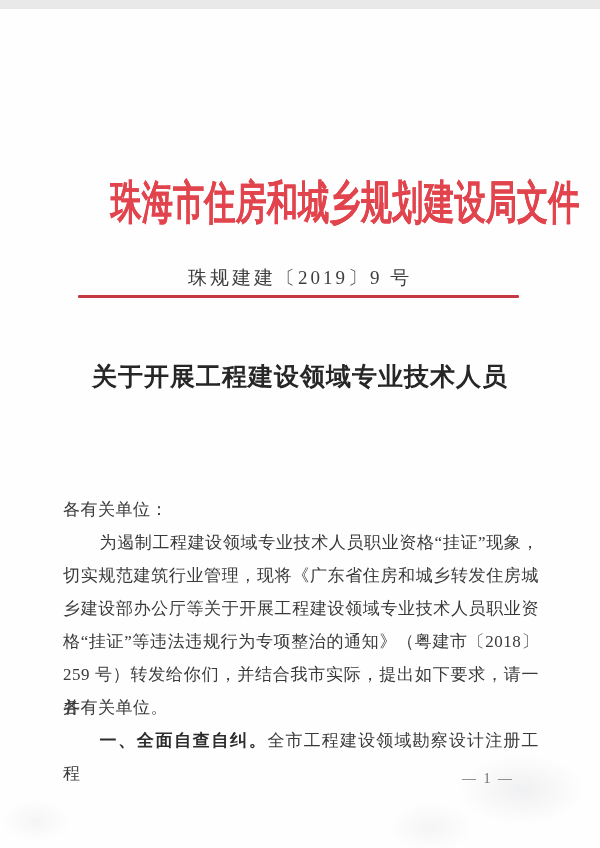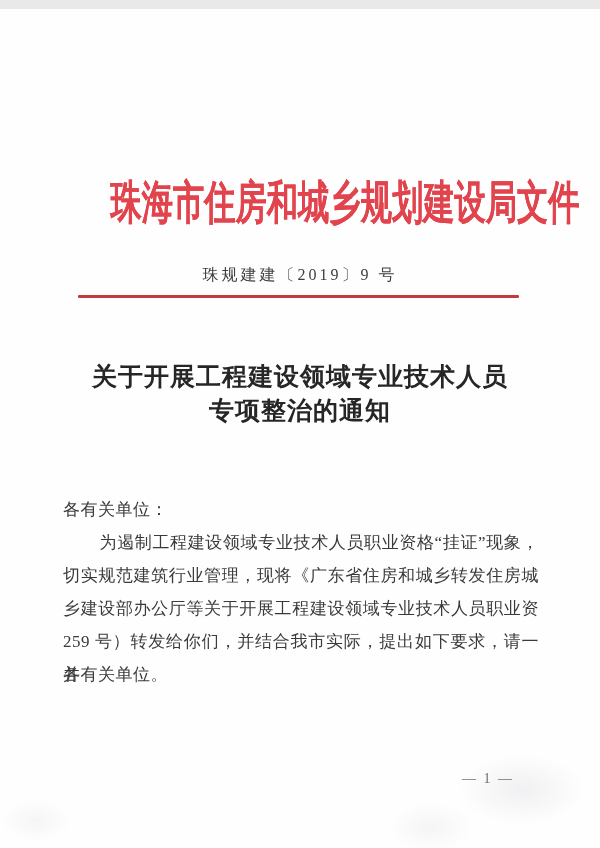--- a/index.html
+++ b/index.html
@@ -53,21 +53,21 @@
     transform: scale(0.68, 1);
     transform-origin: center;
     text-shadow: 0 0 0.6px #e2444d;
   }
   .doc-number {
     position: absolute;
     top: 256px;
     left: 0;
     width: 100%;
     text-align: center;
-    font-size: 16px;
+    font-size: 19px;
     letter-spacing: 3px;
     color: #3d3d3d;
   }
   .red-divider {
     position: absolute;
     top: 286px;
     left: 78px;
     width: 441px;
     height: 3px;
     background: #c43a40;
@@ -142,27 +142,30 @@
   <div class="org-title-wrap">
     <div class="org-title">珠海市住房和城乡规划建设局文件</div>
   </div>
 
   <div class="doc-number">珠规建建〔2019〕9 号</div>
 
   <div class="red-divider"></div>
 
   <div class="notice-title">
     <div class="notice-title-line">关于开展工程建设领域专业技术人员</div>
-    <div class="notice-title-line">专项整治的通知</div>
   </div>
 
   <div class="body-block">
     <div class="line">各有关单位：</div>
     <div class="line justify indent">为遏制工程建设领域专业技术人员职业资格“挂证”现象，</div>
     <div class="line justify">切实规范建筑行业管理，现将《广东省住房和城乡转发住房城</div>
     <div class="line justify">乡建设部办公厅等关于开展工程建设领域专业技术人员职业资</div>
+    <div class="line justify">格“挂证”等违法违规行为专项整治的通知》（粤建市〔2018〕</div>
     <div class="line justify">259 号）转发给你们，并结合我市实际，提出如下要求，请一并</div>
     <div class="line">各有关单位。</div>
+    <div class="line justify indent">
+      <span class="lead-bold">一、全面自查自纠。</span><span>全市工程建设领域勘察设计注册工程</span>
+    </div>
   </div>
 
   <div class="page-number">— 1 —</div>
 
 </div>
 
 </body></html>

